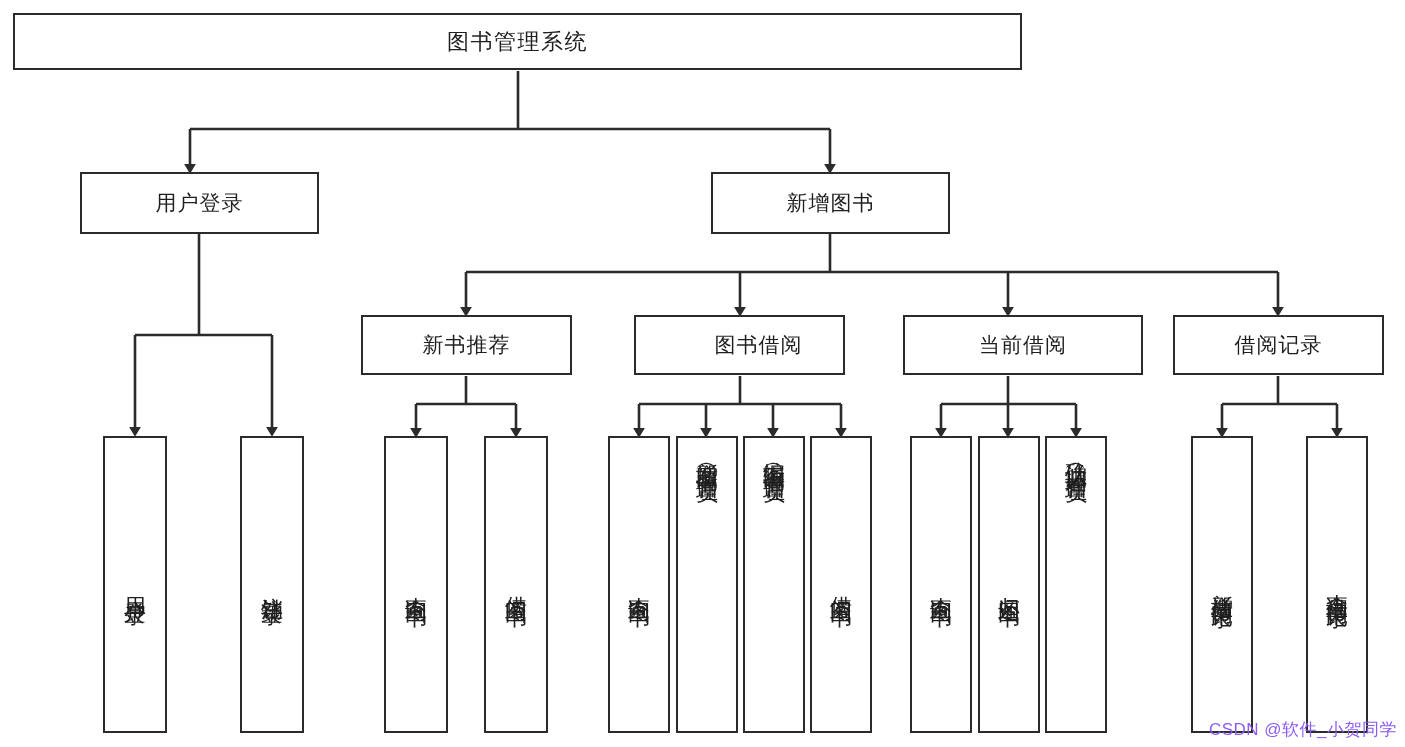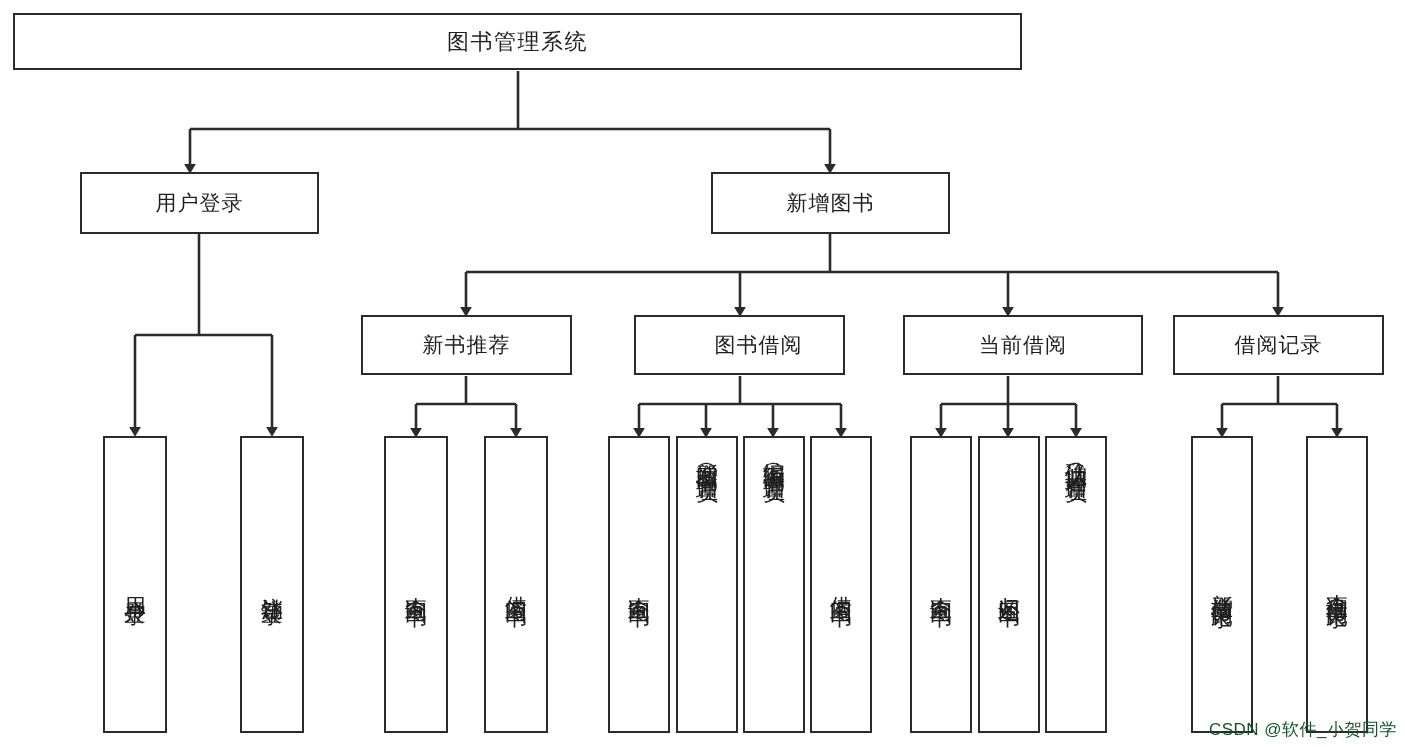--- a/index.html
+++ b/index.html
@@ -67,21 +67,21 @@
   
   .node.vert.center {
     align-items: center;
     padding-top: 0;
   }
   #watermark {
     position: absolute;
     right: 8px;
     bottom: 6px;
     font-size: 17px;
-    color: #14532d;
+    color: #8b5cf6;
     letter-spacing: 0.5px;
     white-space: nowrap;
   }
 </style>
 </head>
 <body>
 
 <div id="canvas">
 
   <svg id="edges" viewBox="0 0 1405 747">

